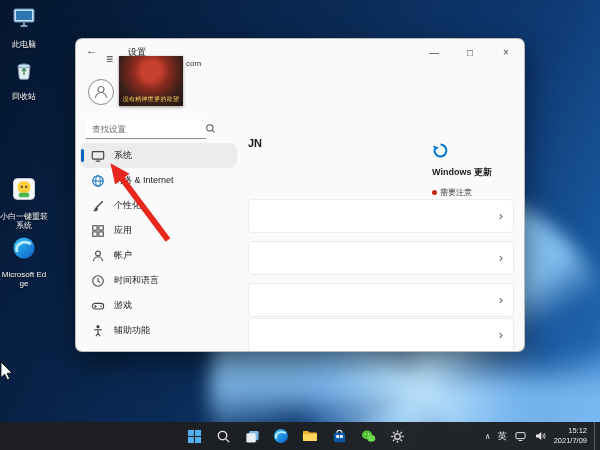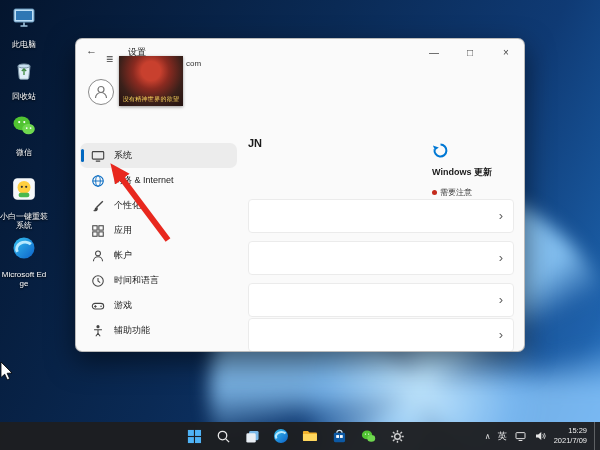--- a/index.html
+++ b/index.html
@@ -113,31 +113,20 @@
     <div class="dlabel">此电脑</div>
   </div>
   <div class="dicon" style="top:58px">
     <svg width="24" height="24" viewBox="0 0 24 24">
         <path d="M6 8h12l-1.2 12a1.5 1.5 0 0 1-1.5 1.3H8.7a1.5 1.5 0 0 1-1.5-1.3Z" fill="#dfeef8" stroke="#7b94a6"></path>
         <ellipse cx="12" cy="8" rx="6" ry="2" fill="#c7dff0" stroke="#7b94a6"></ellipse>
         <path d="M9.8 13l2.2-2.2L14.2 13M12 10.8V17" stroke="#3f8a3f" stroke-width="1.3" fill="none"></path>
       </svg>
     <div class="dlabel">回收站</div>
   </div>
-  <div class="dicon" style="top:114px">
-    <svg width="26" height="24" viewBox="0 0 16 16">
-        <ellipse cx="6.5" cy="6.3" rx="5.5" ry="4.6" fill="#51c332"></ellipse>
-        <ellipse cx="11" cy="10" rx="4.2" ry="3.5" fill="#6fd84f"></ellipse>
-        <circle cx="4.8" cy="5.4" r="0.7" fill="#fff"></circle>
-        <circle cx="8.2" cy="5.4" r="0.7" fill="#fff"></circle>
-        <circle cx="9.8" cy="9.4" r="0.6" fill="#fff"></circle>
-        <circle cx="12.4" cy="9.4" r="0.6" fill="#fff"></circle>
-      </svg>
-    <div class="dlabel">微信</div>
-  </div>
   <div class="dicon" style="top:176px">
     <svg width="26" height="26" viewBox="0 0 24 24">
         <rect x="2" y="2" width="20" height="20" rx="4" fill="#f5f8fa"></rect>
         <circle cx="12" cy="10.5" r="6" fill="#ffcf3e"></circle>
         <circle cx="10" cy="10" r="1" fill="#333"></circle>
         <circle cx="14" cy="10" r="1" fill="#333"></circle>
         <rect x="7" y="15.5" width="10" height="4" rx="2" fill="#49b84e"></rect>
       </svg>
     <div class="dlabel">小白一键重装系统</div>
   </div>
@@ -165,20 +154,27 @@
       <svg width="16" height="16" viewBox="0 0 16 16">
           <circle cx="8" cy="5.5" r="3" fill="none" stroke="#777" stroke-width="1.2"></circle>
           <path d="M2.5 14a5.5 5.5 0 0 1 11 0" fill="none" stroke="#777" stroke-width="1.2"></path>
         </svg>
     </div>
     <div class="photo">
       <div class="caption">没有精神世界的欲望</div>
     </div>
     <div class="email">com</div>
 
+    <div class="searchbox">
+      <input placeholder="查找设置" style="">
+      <svg width="11" height="11" viewBox="0 0 16 16">
+          <circle cx="7" cy="7" r="4.6" fill="none" stroke="#555" stroke-width="1.5"></circle>
+          <path d="M10.6 10.6 14 14" stroke="#555" stroke-width="1.5"></path>
+        </svg>
+    </div>
 
     <div class="nav">
       <div class="nav-item sel">
         <svg width="14" height="14" viewBox="0 0 16 16">
             <rect x="1.5" y="3" width="13" height="8.5" rx="1" fill="none" stroke="#444" stroke-width="1.3"></rect>
             <path d="M5.5 13.8h5" stroke="#444" stroke-width="1.3"></path>
           </svg>
         <span>系统</span>
       </div>
       <div class="nav-item">
@@ -347,19 +343,19 @@
       <span class="tr-ime">英</span>
       <svg width="13" height="12" viewBox="0 0 16 16">
           <rect x="2" y="3.5" width="12" height="8" rx="1" fill="none" stroke="#e6e6e6" stroke-width="1.3"></rect>
           <path d="M5.5 14h5" stroke="#e6e6e6" stroke-width="1.3"></path>
         </svg>
       <svg width="13" height="12" viewBox="0 0 16 16">
           <path d="M2 6h3l4-3.2v10.4L5 10H2Z" fill="#e6e6e6"></path>
           <path d="M11 5.5a4 4 0 0 1 0 5M12.8 4a6.5 6.5 0 0 1 0 8" fill="none" stroke="#e6e6e6" stroke-width="1.1"></path>
         </svg>
       <div class="clock">
-        <div>15:29</div>
+        <div>15:12</div>
         <div>2021/7/09</div>
       </div>
       <div class="sliver"></div>
     </div>
   </div>
 </div>
 
 </body></html>

